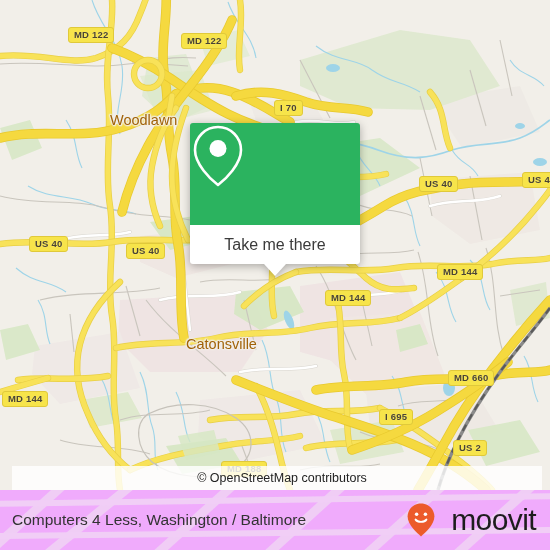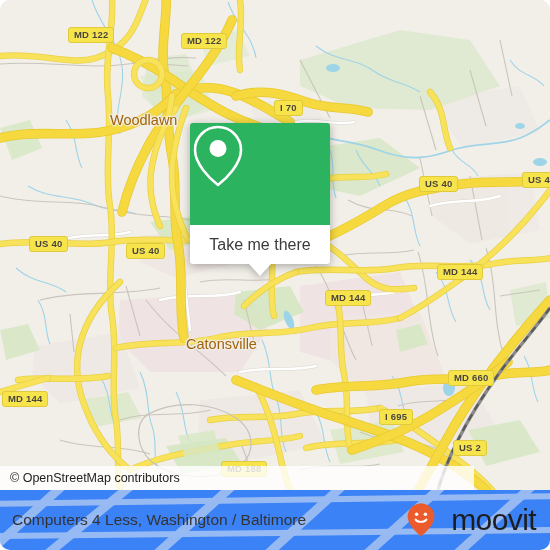--- a/index.html
+++ b/index.html
@@ -1,21 +1,21 @@
 <!DOCTYPE html>
 <html><head>
 <meta charset="utf-8">
 <style>
   html,body{margin:0;padding:0;}
   body{
     width:550px;height:550px;overflow:hidden;
     font-family:"Liberation Sans", sans-serif;
     background:#ffffff;
   }
-  #root{position:relative;width:550px;height:550px;overflow:hidden;border-radius:10px;}
+  #root{position:relative;width:550px;height:550px;overflow:hidden;}
 
   
   .map{
     position:absolute;left:0;top:0;width:550px;height:490px;
     background:#f2efe9;overflow:hidden;
   }
   .map svg{position:absolute;left:0;top:0;}
 
   
   .shield{
@@ -42,32 +42,32 @@
     white-space:nowrap;
     font-family:"Liberation Sans", sans-serif;
     text-shadow:
       1px 0 1.5px #f2efe9, -1px 0 1.5px #f2efe9,
       0 1px 1.5px #f2efe9, 0 -1px 1.5px #f2efe9,
       1px 1px 1.5px #f2efe9, -1px -1px 1.5px #f2efe9;
   }
 
   
   .attrib{
-    position:absolute;left:0;bottom:0;width:474px;height:24px;
+    position:absolute;left:12px;bottom:0;width:530px;height:24px;
     background:rgba(255,255,255,.82);
-    display:flex;align-items:center;
+    display:flex;align-items:center;justify-content:center;
   }
   .attrib span{
     font-size:12.5px;color:#222;padding-left:10px;
     font-family:"Liberation Sans", sans-serif;
   }
 
   
   .card{
-    position:absolute;left:190px;top:123px;width:140px;
+    position:absolute;left:190px;top:123px;width:170px;
     border-radius:3px;
     filter:drop-shadow(0 2px 4px rgba(0,0,0,.30));
     z-index:40;
   }
   .card-head{
     height:102px;
     background:#2bb35f;
     border-radius:3px 3px 0 0;
     display:flex;align-items:center;justify-content:center;
   }
@@ -84,21 +84,21 @@
     position:absolute;left:50%;top:141px;margin-left:-11px;
     width:0;height:0;
     border-left:11px solid transparent;
     border-right:11px solid transparent;
     border-top:12px solid #ffffff;
   }
 
   
   .footer{
     position:absolute;left:0;top:490px;width:550px;height:60px;
-    background:#3b82f6;overflow:hidden;
+    background:#f0abfc;overflow:hidden;
     display:flex;align-items:center;
   }
   .footer-wm{position:absolute;left:0;top:0;opacity:.5;}
   .footer-title{
     position:relative;z-index:2;
     padding-left:12px;font-size:15.5px;color:#333;
     font-family:"Liberation Sans", sans-serif;white-space:nowrap;
   }
   .brand{
     position:absolute;right:14px;top:50%;transform:translateY(-50%);

